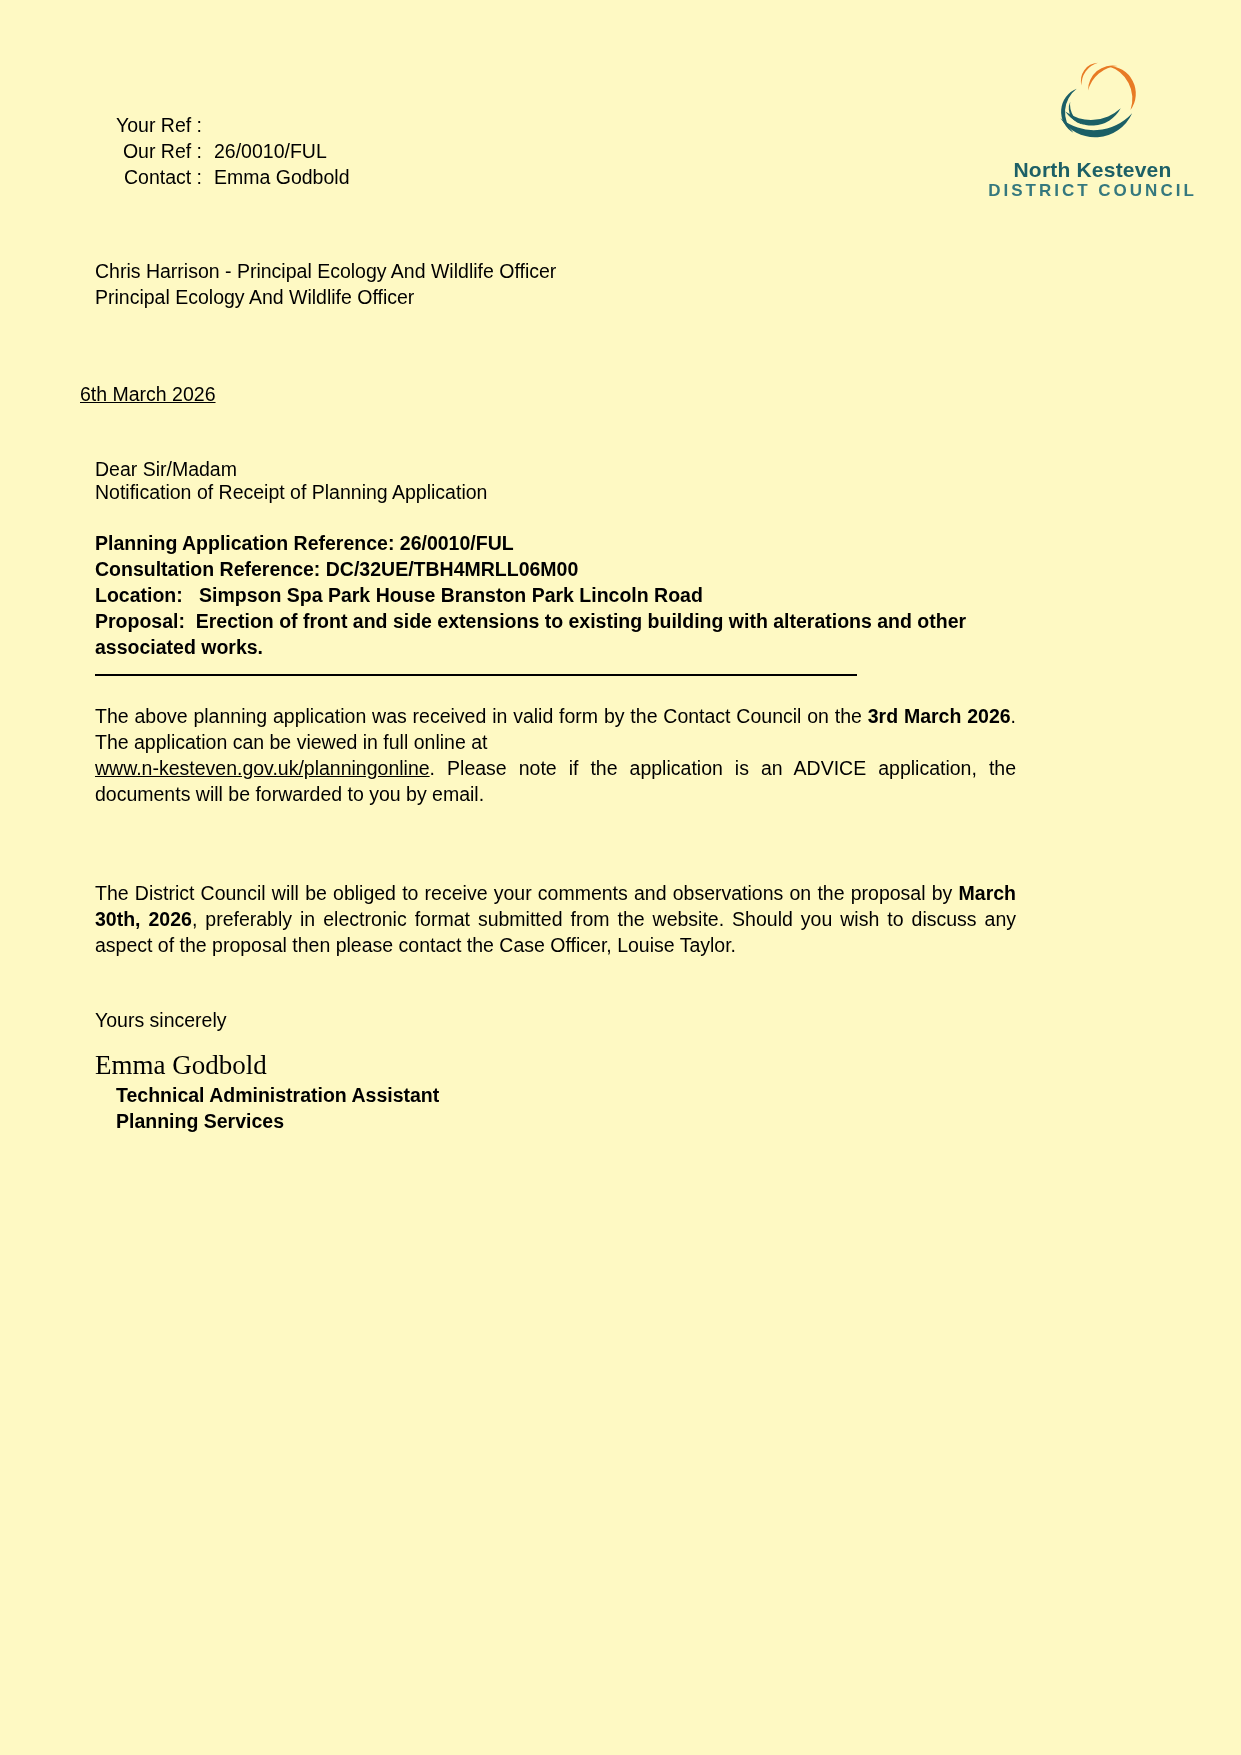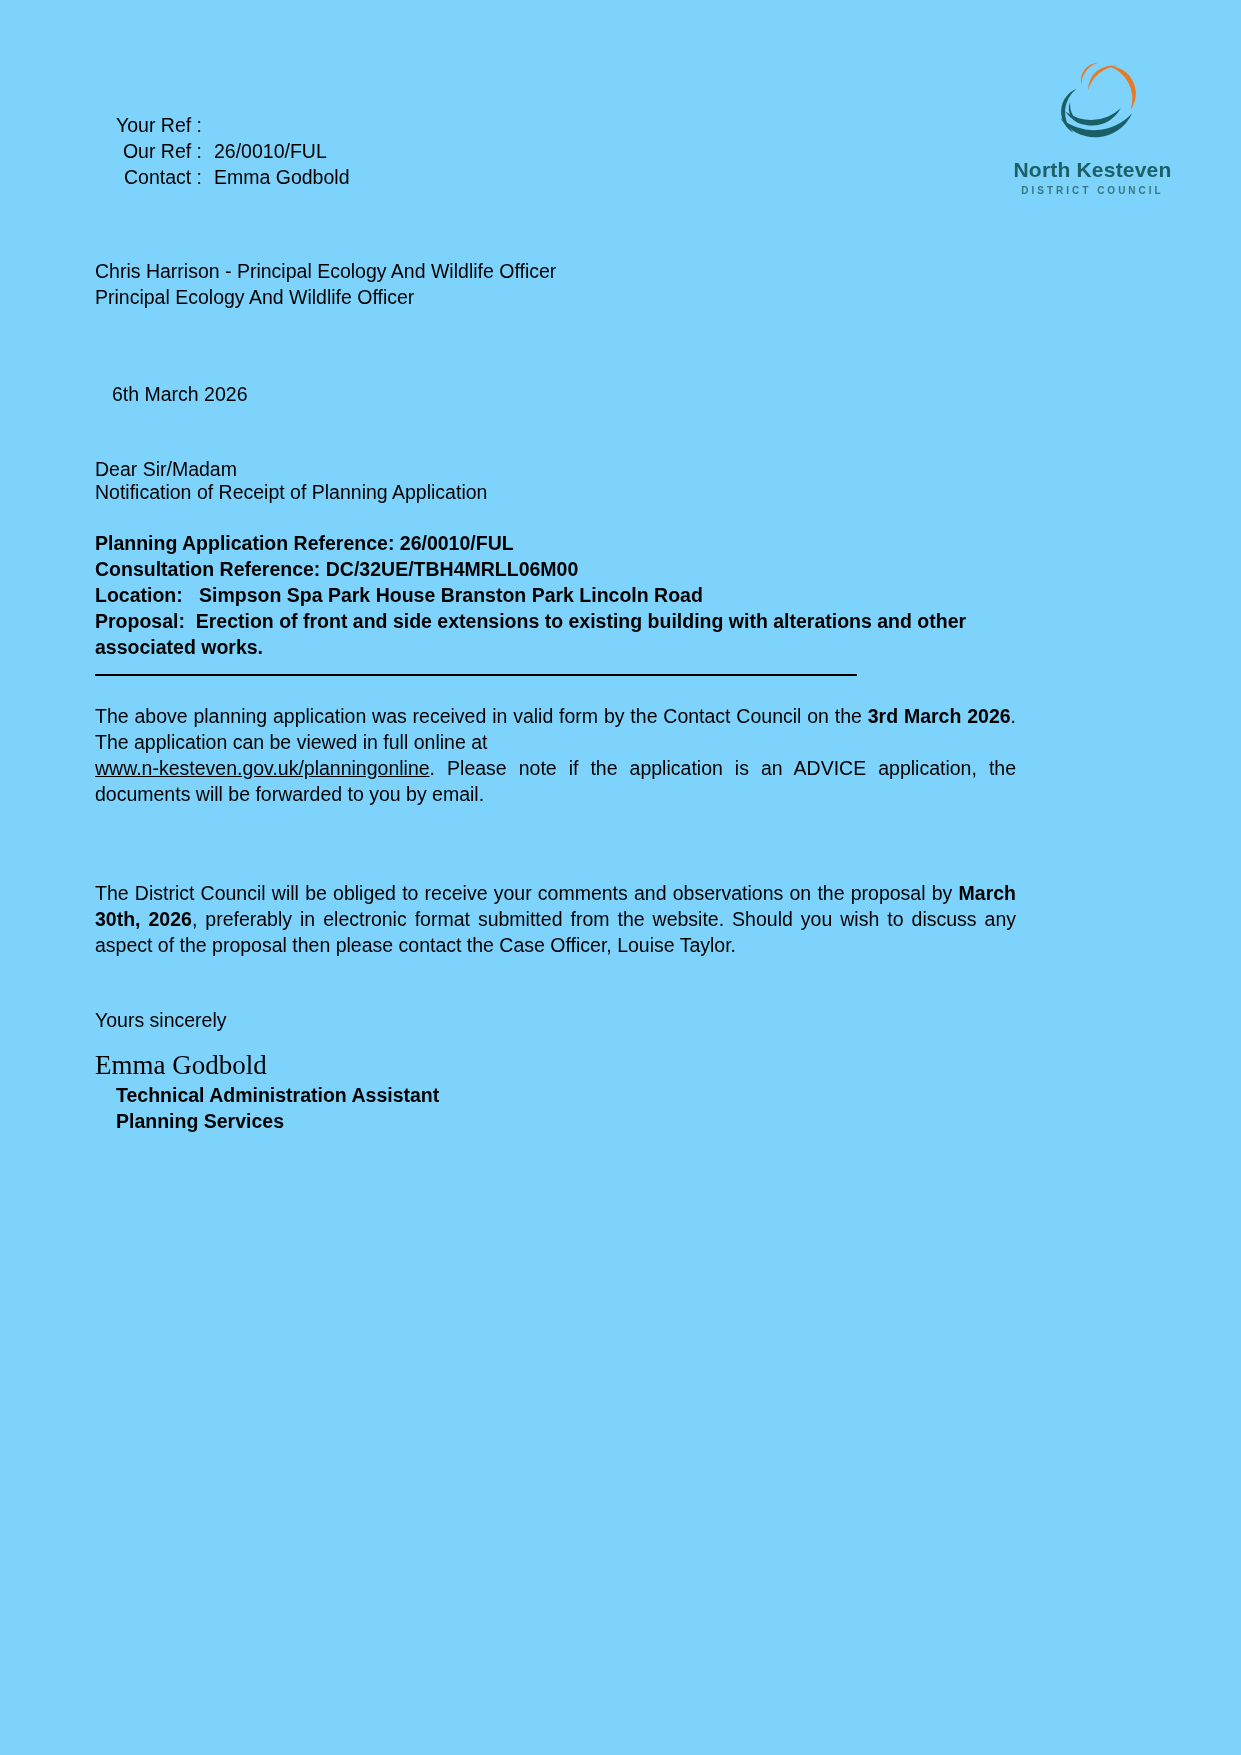--- a/index.html
+++ b/index.html
@@ -1,20 +1,20 @@
 <!DOCTYPE html>
 <html><head>
 <meta charset="utf-8">
 <style>
   html, body { margin: 0; padding: 0; background: #ffffff; }
   .page {
     position: relative;
     width: 1241px;
     height: 1755px;
-    background: #7dd3fc;
+    background: #fef9c3;
     font-family: "Liberation Sans", "DejaVu Sans", sans-serif;
     font-size: 19.5px;
     line-height: 26px;
     color: #000000;
     overflow: hidden;
   }
   .abs { position: absolute; }
   .bold { font-weight: 700; }
   .u { text-decoration: underline; }
   .pre { white-space: pre-wrap; }
@@ -31,28 +31,28 @@
   .logo svg { display: block; margin: 16px auto 4px auto; }
   .logo-name {
     font-weight: 700;
     font-size: 21px;
     line-height: 24px;
     color: #1d6066;
     letter-spacing: 0.2px;
   }
   .logo-sub {
     font-weight: 700;
-    font-size: 10px;
+    font-size: 17px;
     line-height: 18px;
     letter-spacing: 3px;
     color: #35787e;
   }
 
   .recipient   { left: 95px; top: 258px; }
-  .date        { left: 112px; top: 381px; }
+  .date        { left: 80px; top: 381px; text-decoration: underline; }
   .salutation  { left: 95px; top: 456px; }
   .subject     { left: 95px; top: 479px; font-weight: 400; }
   .details     { left: 95px; top: 530px; width: 921px; font-weight: 700; }
   .divider     { left: 95px; top: 674px; width: 762px; height: 0; border-top: 2px solid #000; }
   .para        { width: 921px; margin: 0; }
   .para1       { left: 95px; top: 703px; }
   .para2       { left: 95px; top: 880px; }
   .valediction { left: 95px; top: 1007px; }
   .signature   { left: 95px; top: 1048px; }
   .sig-name {

